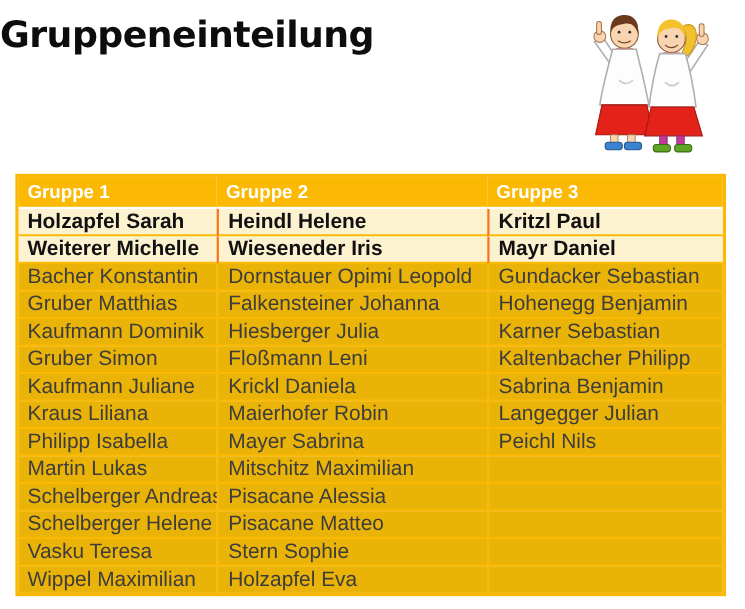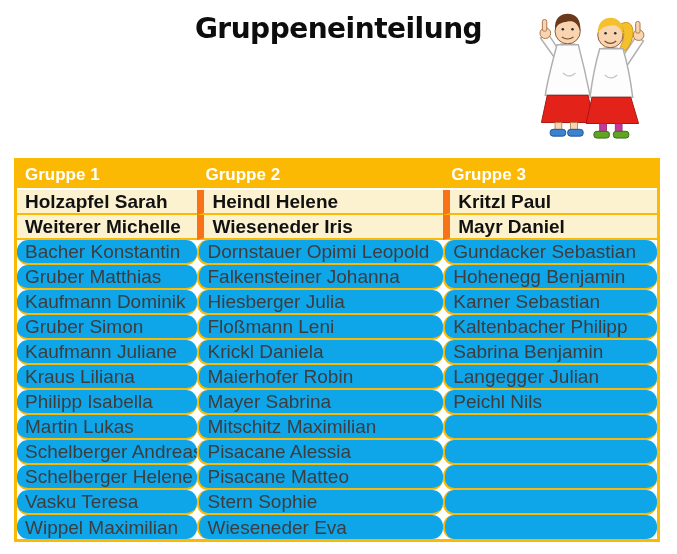--- a/index.html
+++ b/index.html
@@ -10,24 +10,24 @@
     width: 677px;
     height: 554px;
     background: #ffffff;
     overflow: hidden;
   }
   .page-title {
     position: absolute;
     top: 12px;
     left: 0;
     width: 100%;
-    text-align: center;
+    text-align: left;
     font-family: "DejaVu Sans", sans-serif;
     font-weight: bold;
-    font-size: 28px;
+    font-size: 33px;
     letter-spacing: -0.5px;
     color: #0d0d0d;
   }
   .illustration {
     position: absolute;
     top: 5px;
     right: 13px;
     width: 148px;
     height: 136px;
   }
@@ -61,25 +61,24 @@
     border-bottom: 2px solid #fbb903;
     height: 24px;
     white-space: nowrap;
     overflow: hidden;
   }
   tr.leader-row td {
     background: #fdf2d0;
     font-weight: bold;
     color: #111111;
   }
-  tr.leader-row td + td { border-left: 7px solid #f97316; }
+  tr.leader-row td + td { border-left: 2px solid #f97316; }
   tr.member-row td {
-    background: #0ea5e9;
+    background: #eab308;
     color: #3d3d3d;
-    border-radius: 11px;
   }
   tr.member-row td + td { border-left: 2px solid #fbb903; }
   tr.member-row:last-child td { border-bottom: none; }
 </style>
 </head>
 <body>
 
 <div class="page">
 
   <div class="page-title">Gruppeneinteilung</div>
@@ -201,20 +200,20 @@
             <td>Pisacane Matteo</td>
             <td></td>
           </tr>
           <tr class="member-row">
             <td>Vasku Teresa</td>
             <td>Stern Sophie</td>
             <td></td>
           </tr>
           <tr class="member-row">
             <td>Wippel Maximilian</td>
-            <td>Wieseneder Eva</td>
+            <td>Holzapfel Eva</td>
             <td></td>
           </tr>
         </tbody>
     </table>
   </div>
 
 </div>
 
 </body></html>

